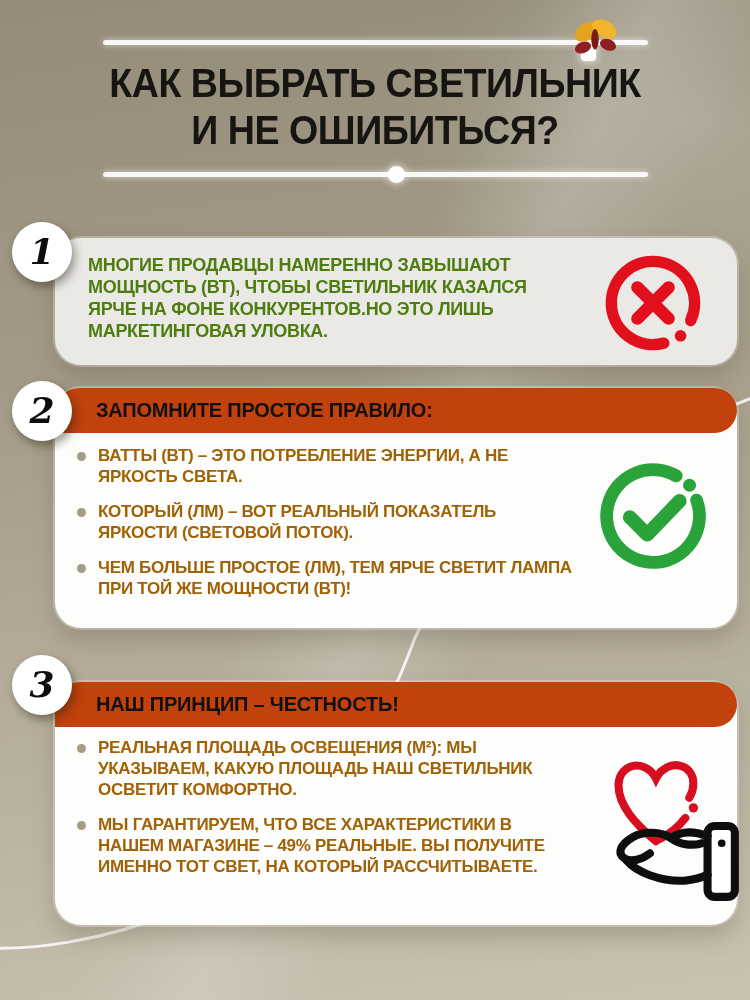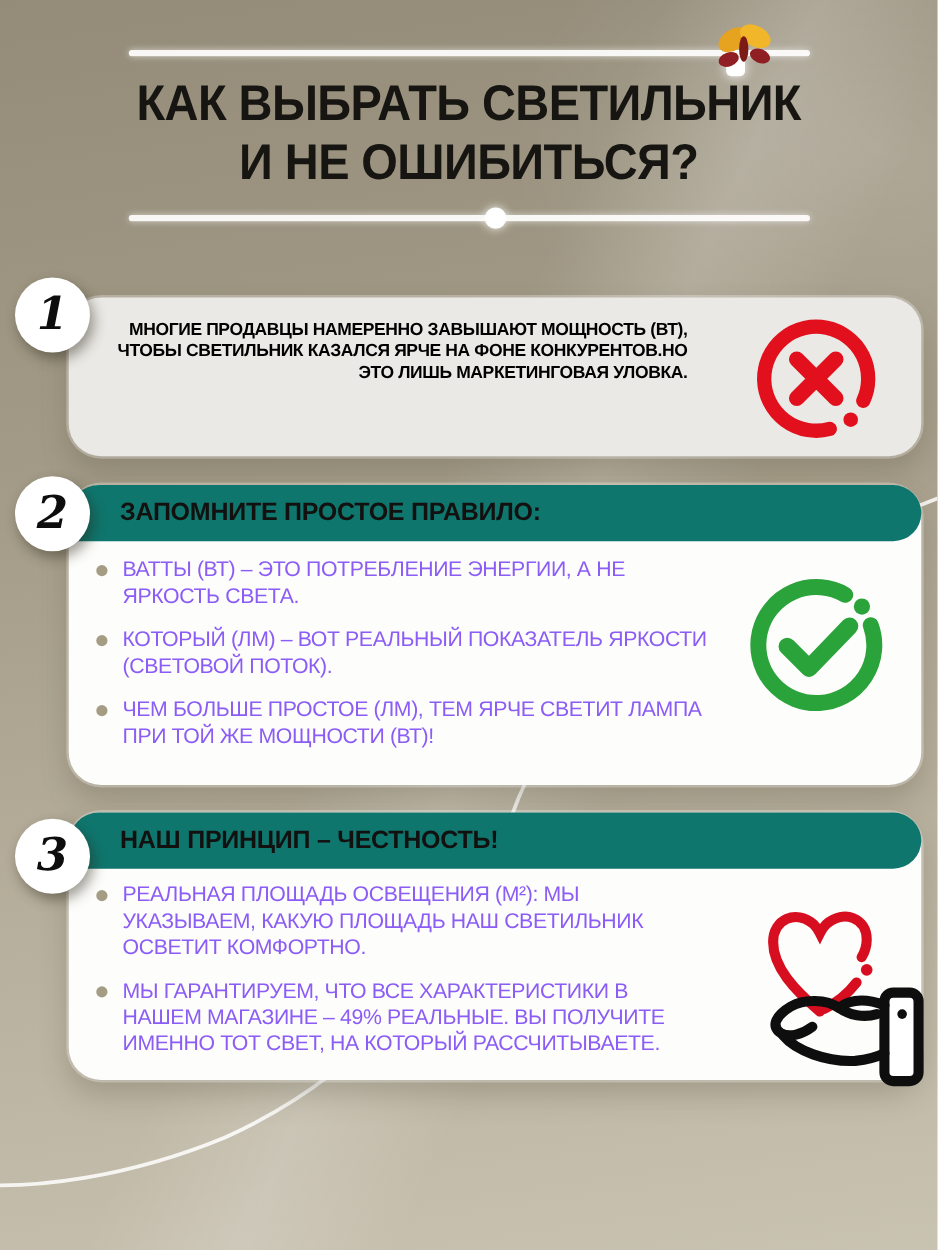--- a/index.html
+++ b/index.html
@@ -42,43 +42,43 @@
     transform:scaleX(0.94);transform-origin:center;
   }
   
   .card{
     position:absolute;left:55px;width:682px;border-radius:26px;
     background:#fdfdfb;
     box-shadow:0 0 0 2px rgba(255,255,255,0.28), 0 12px 22px rgba(95,88,70,0.30);
   }
   .card1{top:238px;height:127px;background:#eae9e5;}
   .card2{top:388px;height:240px;}
-  .card3{top:650px;height:214px;}
+  .card3{top:682px;height:243px;}
   .card-bar{
     position:absolute;left:0;top:0;width:100%;height:45px;
-    background:#0f766e;border-radius:26px 24px 24px 0;
+    background:#c2410c;border-radius:26px 24px 24px 0;
     display:flex;align-items:center;
   }
   .card-heading{
     margin:0;padding-left:41px;
     font-size:20px;font-weight:800;color:#121110;letter-spacing:-0.2px;
   }
   .card-paragraph{
     position:absolute;left:33px;top:17px;width:462px;margin:0;
-    font-size:14px;line-height:1.22;font-weight:700;color:#000000;letter-spacing:-0.3px;text-align:right;
+    font-size:18px;line-height:1.22;font-weight:700;color:#4d7c0f;letter-spacing:-0.3px;
   }
   .bullets{position:absolute;left:14px;top:57px;width:505px;}
   .card3 .bullets{top:55px;width:495px;}
   .bullet-row{display:flex;align-items:flex-start;gap:12px;margin-bottom:14px;}
   .bullet-dot{
     flex:0 0 auto;width:9px;height:9px;border-radius:50%;
     background:#a59d83;margin-top:7px;margin-left:8px;
   }
   .bullet-text{
-    margin:0;font-size:17px;line-height:1.24;font-weight:400;color:#8b5cf6;letter-spacing:-0.3px;
+    margin:0;font-size:17px;line-height:1.24;font-weight:700;color:#a16207;letter-spacing:-0.3px;
   }
   
   .badge{
     position:absolute;left:12px;width:60px;height:60px;border-radius:50%;
     background:#fff;display:flex;align-items:center;justify-content:center;
     box-shadow:3px 5px 10px rgba(40,35,22,0.45);
   }
   .badge1{top:222px;}
   .badge2{top:381px;}
   .badge3{top:655px;}

